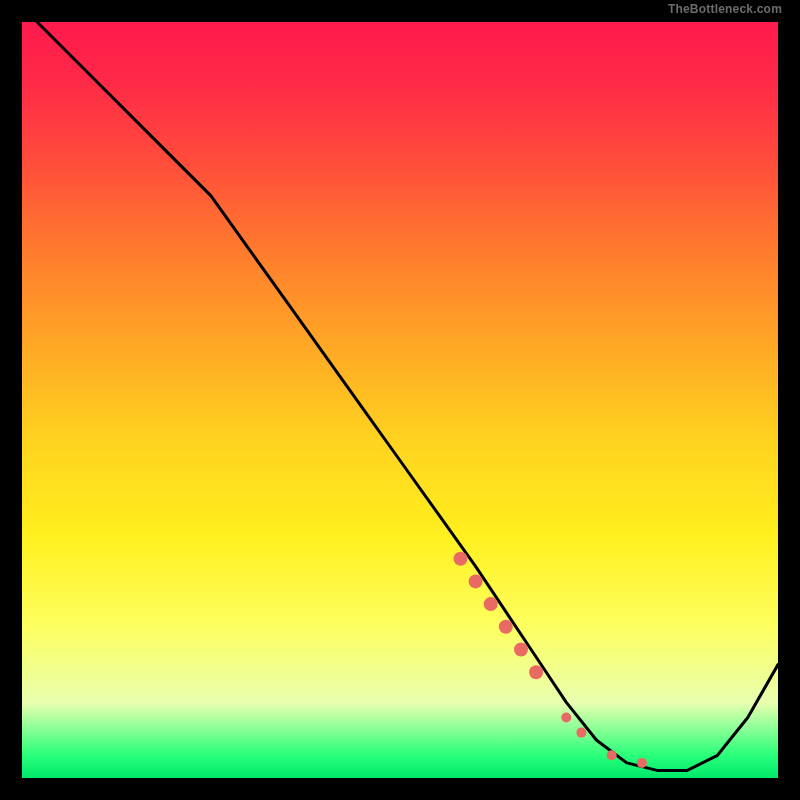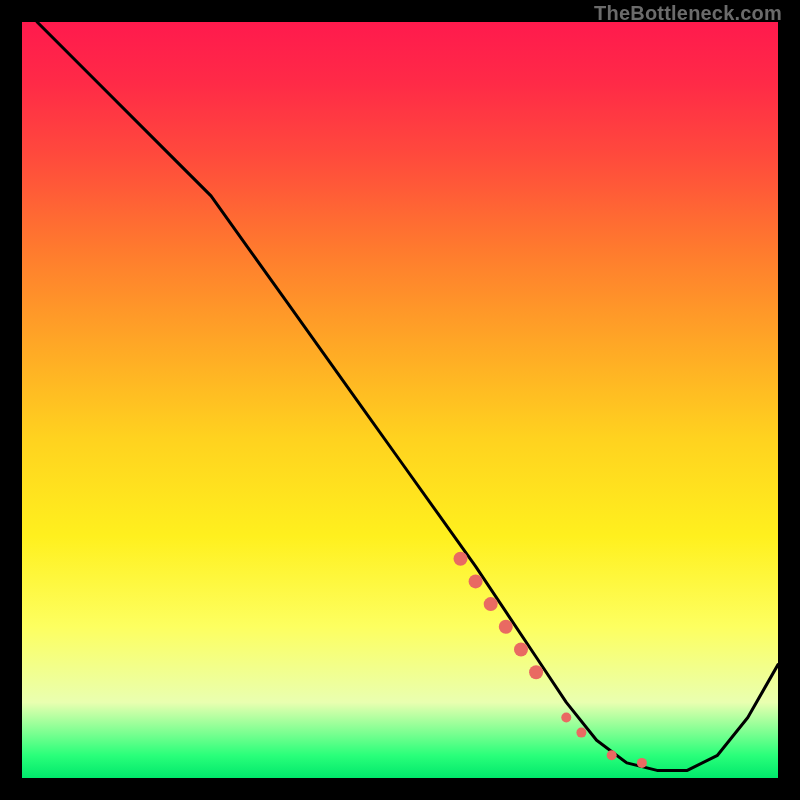--- a/index.html
+++ b/index.html
@@ -14,21 +14,21 @@
   .frame {
     position: relative;
     width: 800px;
     height: 800px;
     background: #000;
   }
   .watermark {
     position: absolute;
     top: 2px;
     right: 18px;
-    font-size: 20px;
+    font-size: 12px;
     font-weight: 600;
     color: #6b6b6b;
     letter-spacing: 0.2px;
     z-index: 10;
   }
   .plot-area {
     position: absolute;
     left: 22px;
     top: 22px;
     width: 756px;

